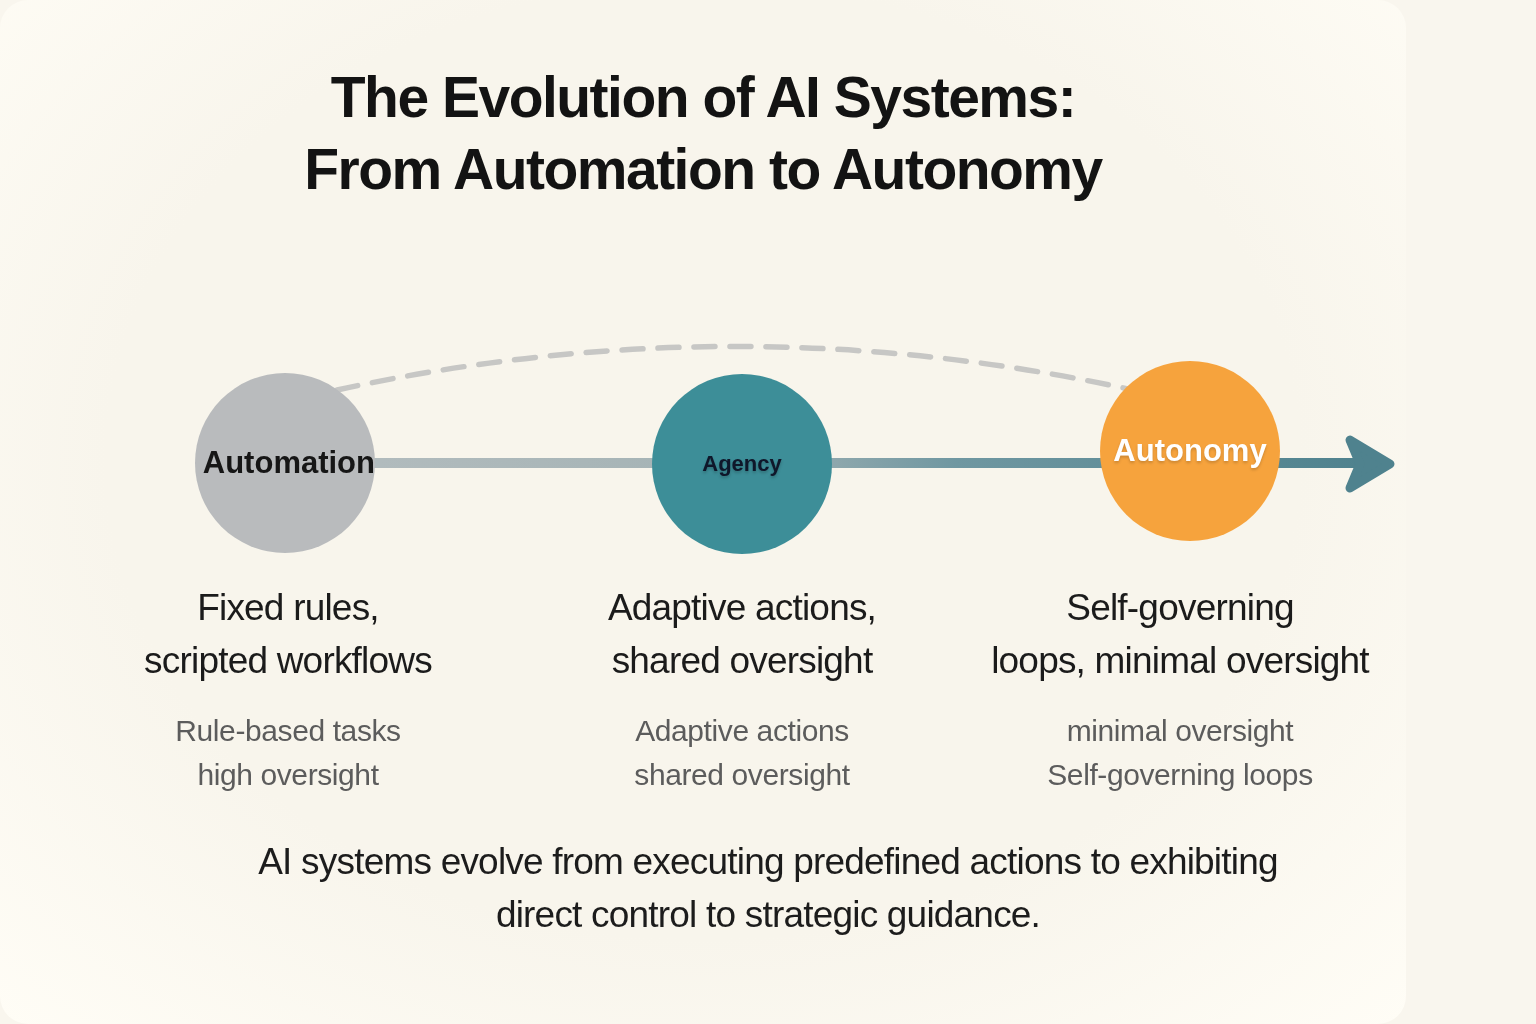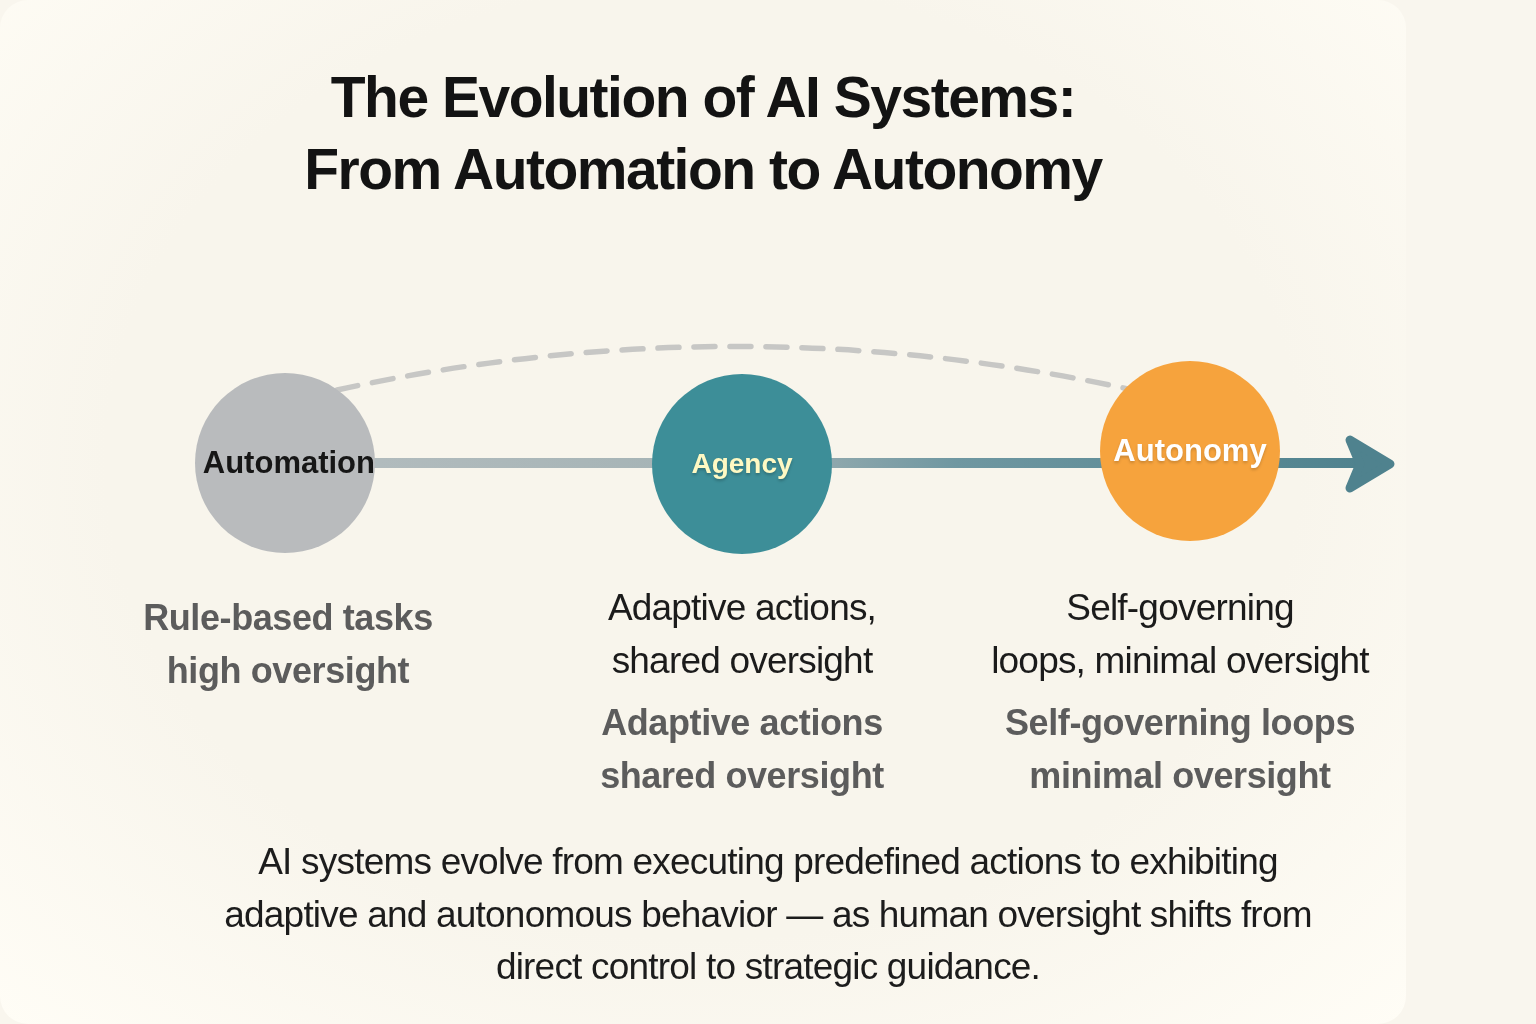--- a/index.html
+++ b/index.html
@@ -41,42 +41,42 @@
   .circle {
     position: absolute;
     width: 180px; height: 180px;
     border-radius: 50%;
     display: flex;
     align-items: center;
     justify-content: center;
     font-weight: 700;
   }
   .circle.automation { left: 195px; top: 373px; background: #b9bbbd; color: #161616; font-size: 31px; justify-content: flex-end; }
-  .circle.agency     { left: 652px; top: 374px; background: #3d8e98; color: #fef9c3; font-size: 28px; text-shadow: 0 2px 3px rgba(0,0,0,0.22); }
+  .circle.agency     { left: 652px; top: 374px; background: #3d8e98; color: #0f172a; font-size: 22px; text-shadow: 0 2px 3px rgba(0,0,0,0.22); }
   .circle.autonomy   { left: 1100px; top: 361px; background: #f6a33d; color: #ffffff; font-size: 31px; text-shadow: 0 2px 3px rgba(0,0,0,0.18); }
   .stage-col {
     position: absolute;
     top: 582px;
     width: 470px;
     text-align: center;
   }
   .stage-col.c1 { left: 53px; }
   .stage-col.c2 { left: 507px; }
   .stage-col.c3 { left: 945px; }
   .stage-main {
     font-size: 37px;
     font-weight: 500;
     color: #1b1b1b;
     letter-spacing: -0.8px;
     line-height: 1.42;
   }
   .stage-sub {
-    margin-top: 9px;
-    font-size: 36px;
-    font-weight: 700;
+    margin-top: 22px;
+    font-size: 30px;
+    font-weight: 400;
     color: #5c5c5c;
     letter-spacing: -0.4px;
     line-height: 1.48;
   }
   .caption {
     position: absolute;
     top: 836px; left: 48px;
     width: 1440px;
     text-align: center;
     font-size: 37px;
@@ -115,20 +115,24 @@
     <span>Automation</span>
   </div>
   <div class="circle agency">
     <span>Agency</span>
   </div>
   <div class="circle autonomy">
     <span>Autonomy</span>
   </div>
 
   <div class="stage-col c1">
+    <div class="stage-main">
+      <div>Fixed rules,</div>
+      <div>scripted workflows</div>
+    </div>
     <div class="stage-sub">
       <div>Rule-based tasks</div>
       <div>high oversight</div>
     </div>
   </div>
 
   <div class="stage-col c2">
     <div class="stage-main">
       <div>Adaptive actions,</div>
       <div>shared oversight</div>
@@ -138,24 +142,23 @@
       <div>shared oversight</div>
     </div>
   </div>
 
   <div class="stage-col c3">
     <div class="stage-main">
       <div>Self-governing</div>
       <div>loops, minimal oversight</div>
     </div>
     <div class="stage-sub">
+      <div>minimal oversight</div>
       <div>Self-governing loops</div>
-      <div>minimal oversight</div>
     </div>
   </div>
 
   <div class="caption">
     <div>AI systems evolve from executing predefined actions to exhibiting</div>
-    <div>adaptive and autonomous behavior — as human oversight shifts from</div>
     <div>direct control to strategic guidance.</div>
   </div>
 
 </div>
 
 </body></html>

